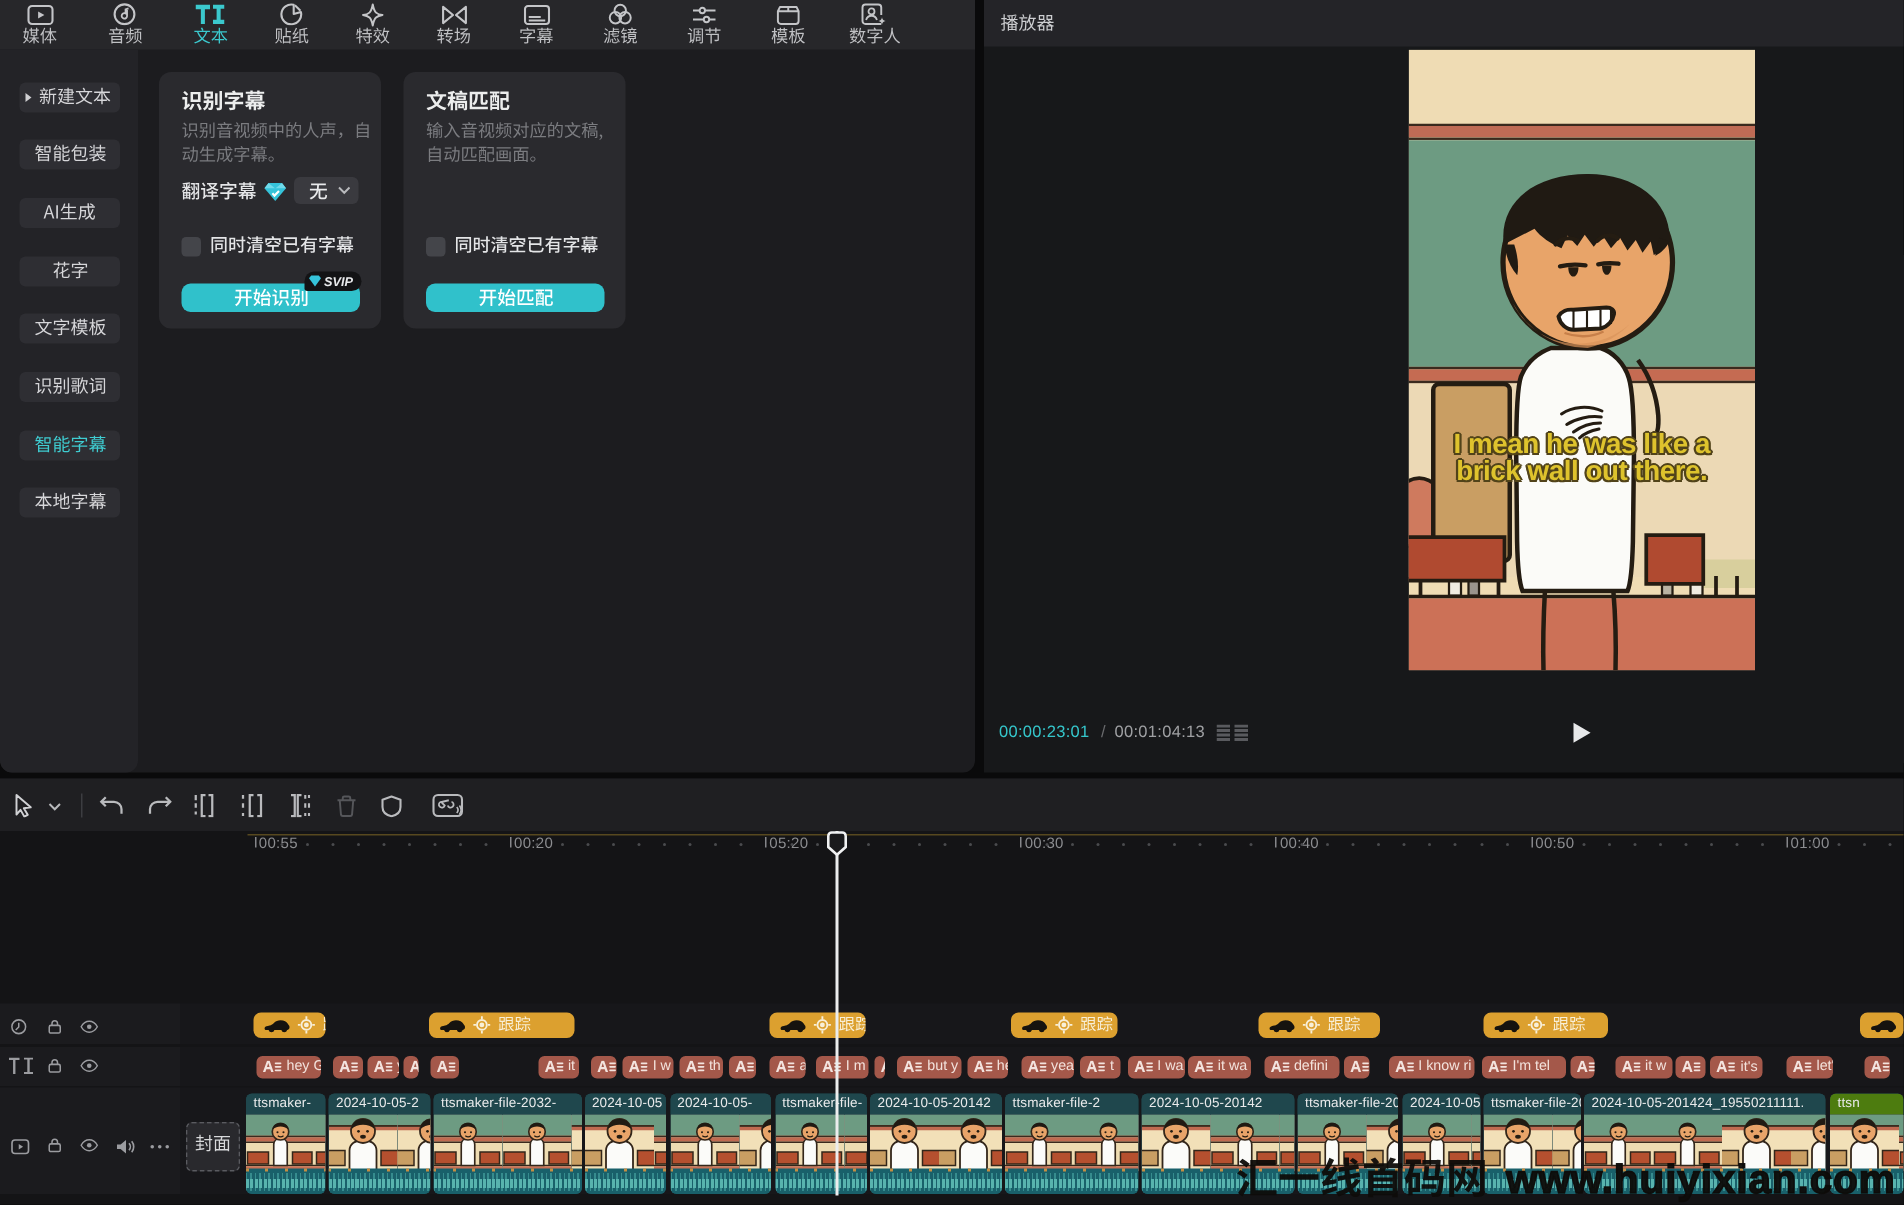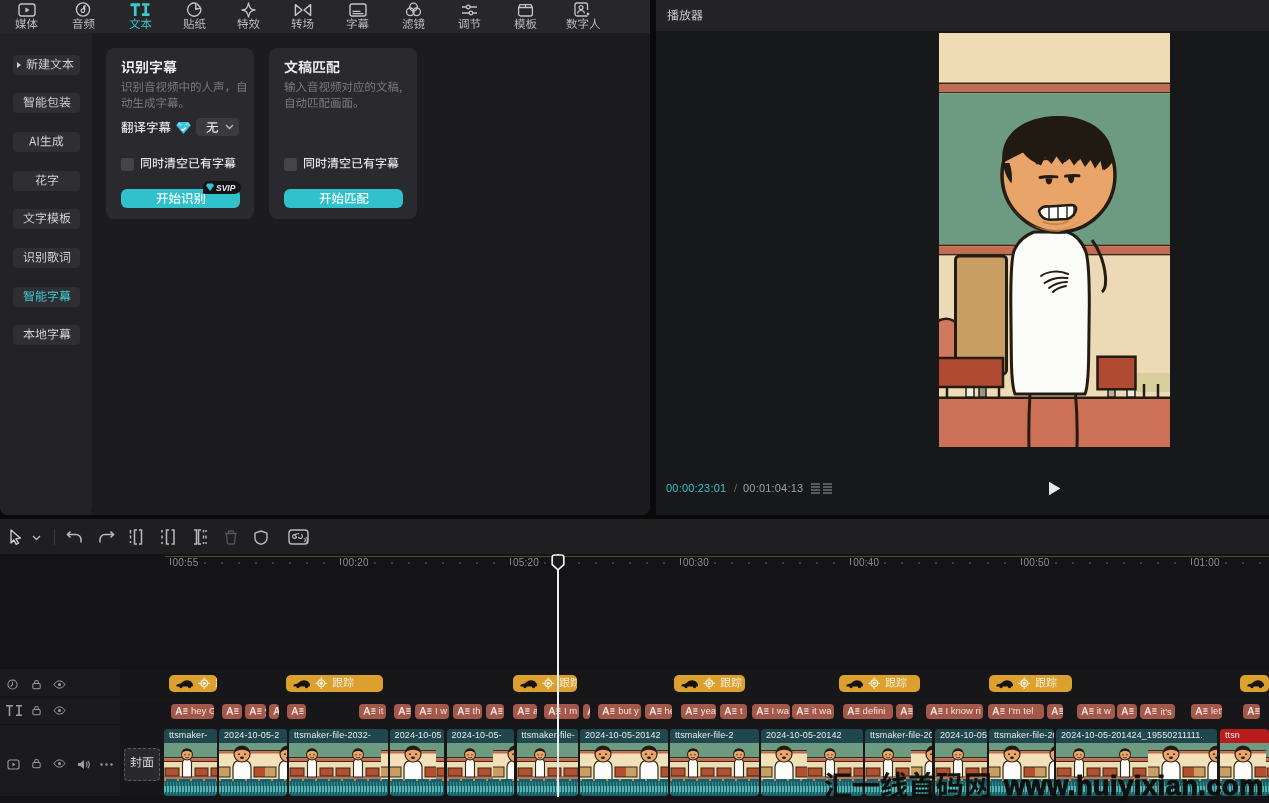--- a/index.html
+++ b/index.html
@@ -542,20 +542,21 @@
 <path d="M98 130c3.5-4.5 10-5.5 15-2.5M126 127.5c4-4.5 10-4.5 13.5-1.5" fill="none" stroke="#241c12" stroke-width="2.7" stroke-linecap="round"></path>
 
 <path d="M101 144.5c5.5-1.2 12-1.2 17-.6M126.5 143.2c4.5-.9 9.5-.9 13.5-.4" fill="none" stroke="#241c12" stroke-width="2.9" stroke-linecap="round"></path>
 <path d="M106.5 145.2c0 3.8 1.5 6.2 3.4 6.2 1.9 0 3.4-2.4 3.4-6.2Z" fill="#241c12"></path>
 <path d="M129 144c0 3.8 1.4 6.2 3.2 6.2 1.8 0 3.1-2.4 3.1-6.2Z" fill="#241c12"></path>
 
 <path d="M100 178c2-3.5 6-5 10-4.5l22-1.5c3 0 5.5 1.5 5 4.5-.7 4-4 8.5-9 9.5l-17 .8c-6 .3-10-4-11-8.8Z" fill="#fff" stroke="#241c12" stroke-width="2.6"></path>
 <path d="M110 174v12M119 174v12.5M128 173.5v12M135 173v10" stroke="#241c12" stroke-width="1.4"></path>
 <path d="M104 189c8 3 18 3 26-1" fill="none" stroke="#c77f49" stroke-width="1.6"></path>
 </svg>
+<div style="position:absolute;left:0;top:253.5px;width:231px;text-align:center;font-weight:bold;font-size:18.5px;line-height:18px;color:#dec32d;letter-spacing:-0.3px;text-shadow:-1.5px 0 #51431a,1.5px 0 #51431a,0 -1.5px #51431a,0 1.5px #51431a,-1px -1px #51431a,1px 1px #51431a,-1px 1px #51431a,1px -1px #51431a">I mean he was like a<br>brick wall out there.</div>
 </div>
 <div class="ab" style="left:666px;top:482px;font-size:11px;color:#35c6cb;letter-spacing:0.2px">00:00:23:01</div>
 <div class="ab" style="left:734px;top:482px;font-size:11px;color:#6a6b6e">/</div>
 <div class="ab" style="left:743px;top:482px;font-size:11px;color:#9fa0a3;letter-spacing:0.2px">00:01:04:13</div>
 <div class="ab" style="left:811px;top:483px">
     <svg width="22" height="11" viewBox="0 0 22 11">
 <g fill="#595a5e">
         <rect width="9" height="2"></rect>
         <rect y="3" width="9" height="2"></rect>
         <rect y="6" width="9" height="2"></rect>
@@ -1416,21 +1417,21 @@
         <use href="#th2"></use>
       </svg>
     </div>
     <div style="position:absolute;left:0;top:49.5px;width:100%;height:17.5px;background:#19606a">
       <div style="position:absolute;left:0;top:0;width:100%;height:2px;background:repeating-linear-gradient(90deg,rgba(225,150,60,0.85) 0 2px,rgba(0,0,0,0) 2px 13px)"></div>
       <div style="position:absolute;left:0;top:3px;width:100%;height:12px;background:repeating-linear-gradient(90deg,#368c8e 0 1px,rgba(0,0,0,0) 1px 3px)"></div>
       <div style="position:absolute;left:0;top:7px;width:100%;height:6px;background:repeating-linear-gradient(90deg,#58b3ae 0 2px,rgba(0,0,0,0) 2px 3px)"></div>
     </div>
   </div>
 <div class="ab" style="left:1220px;top:729px;width:49px;height:67px;border-radius:4px;overflow:hidden;background:#1f474d">
-    <div style="position:absolute;left:0;top:0;width:100%;height:13.5px;background:#b91c1c">
+    <div style="position:absolute;left:0;top:0;width:100%;height:13.5px;background:#4d7c0f">
       <div style="position:absolute;left:5px;top:1px;font-size:9px;color:#e9eaeb;white-space:nowrap;letter-spacing:0.1px">ttsn</div>
     </div>
     <div style="position:absolute;left:0;top:13.5px;width:100%;height:38px;display:flex;overflow:hidden">
       <svg width="46" height="38" style="flex:none">
         <use href="#th2"></use>
       </svg>
       <svg width="46" height="38" style="flex:none">
         <use href="#th1"></use>
       </svg>
     </div>

